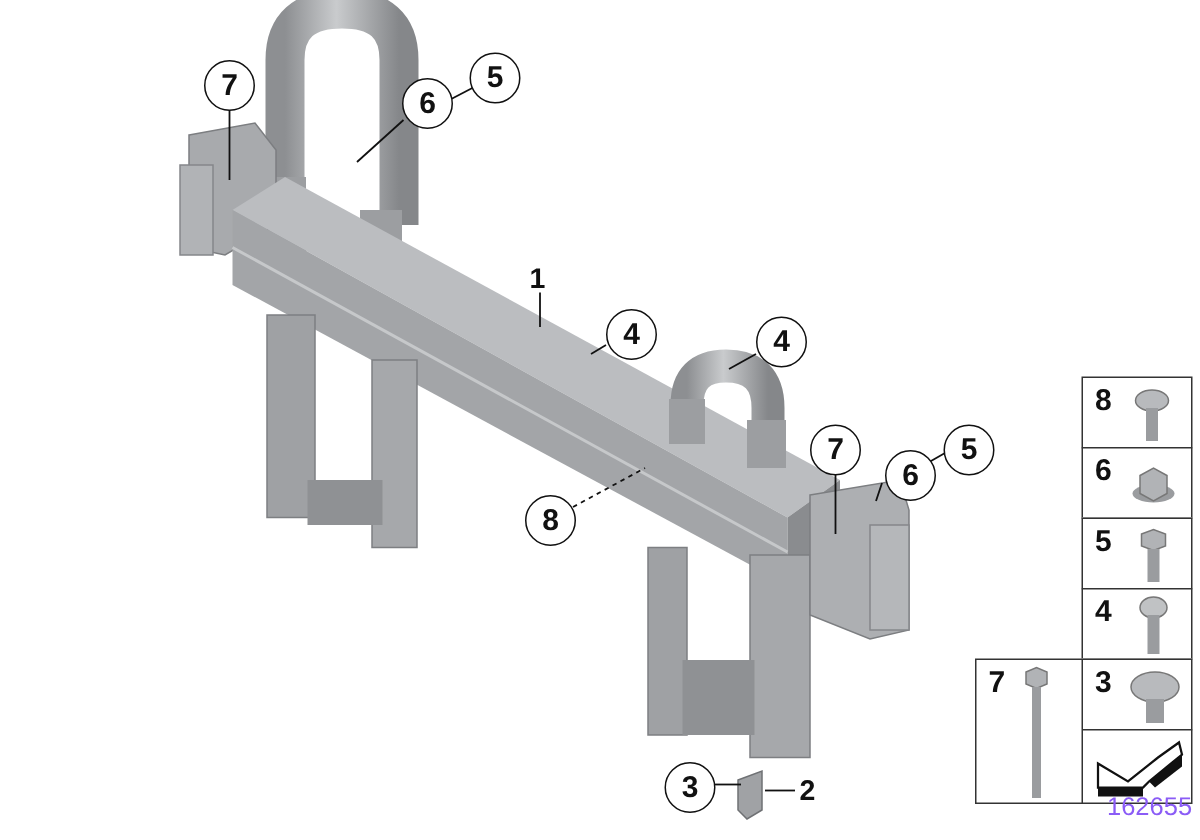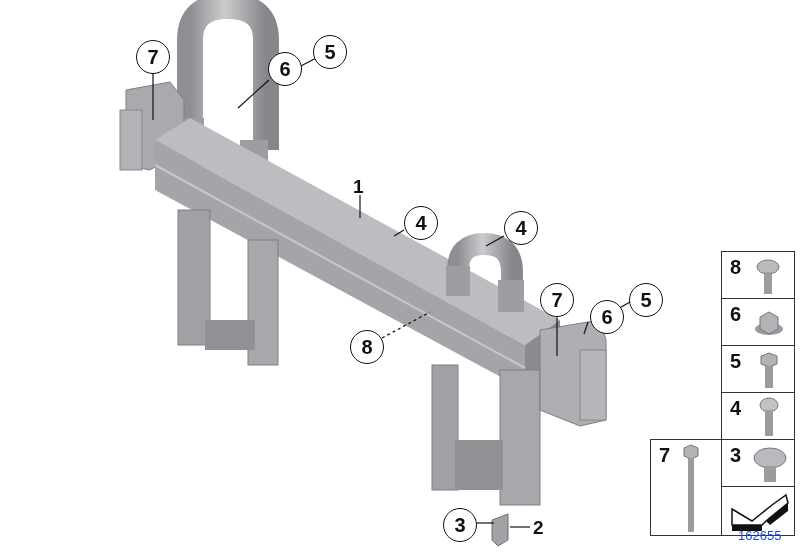--- a/index.html
+++ b/index.html
@@ -3,21 +3,21 @@
 <meta charset="utf-8">
 <style>
   html,body{margin:0;padding:0;background:#fff;}
   body{width:800px;height:560px;position:relative;overflow:hidden;font-family:"Liberation Sans",sans-serif;}
   #stage{position:absolute;left:0;top:0;width:800px;height:560px;}
   .callout{position:absolute;width:34px;height:34px;border:1.6px solid #111;border-radius:50%;background:#fff;
     display:flex;align-items:center;justify-content:center;font-weight:bold;font-size:20px;color:#111;box-sizing:border-box;}
   .plain-label{position:absolute;font-weight:bold;font-size:19px;color:#111;}
   .legend-cell{position:absolute;border:1px solid #333;box-sizing:border-box;background:#fff;}
   .legend-num{position:absolute;left:8px;top:4px;font-weight:bold;font-size:20px;color:#111;}
-  .docnum{position:absolute;left:738px;top:528px;font-size:13px;color:#1d4ed8;}
+  .docnum{position:absolute;left:738px;top:528px;font-size:17px;color:#8b5cf6;}
 </style>
 </head>
 <body>
 
 <div id="stage">
 <svg width="800" height="560" viewBox="0 0 800 560">
   <defs>
     <linearGradient id="tube" x1="0" x2="1">
       <stop offset="0" stop-color="#8d8f92"></stop>
           <stop offset="0.45" stop-color="#c9cbcd"></stop>

